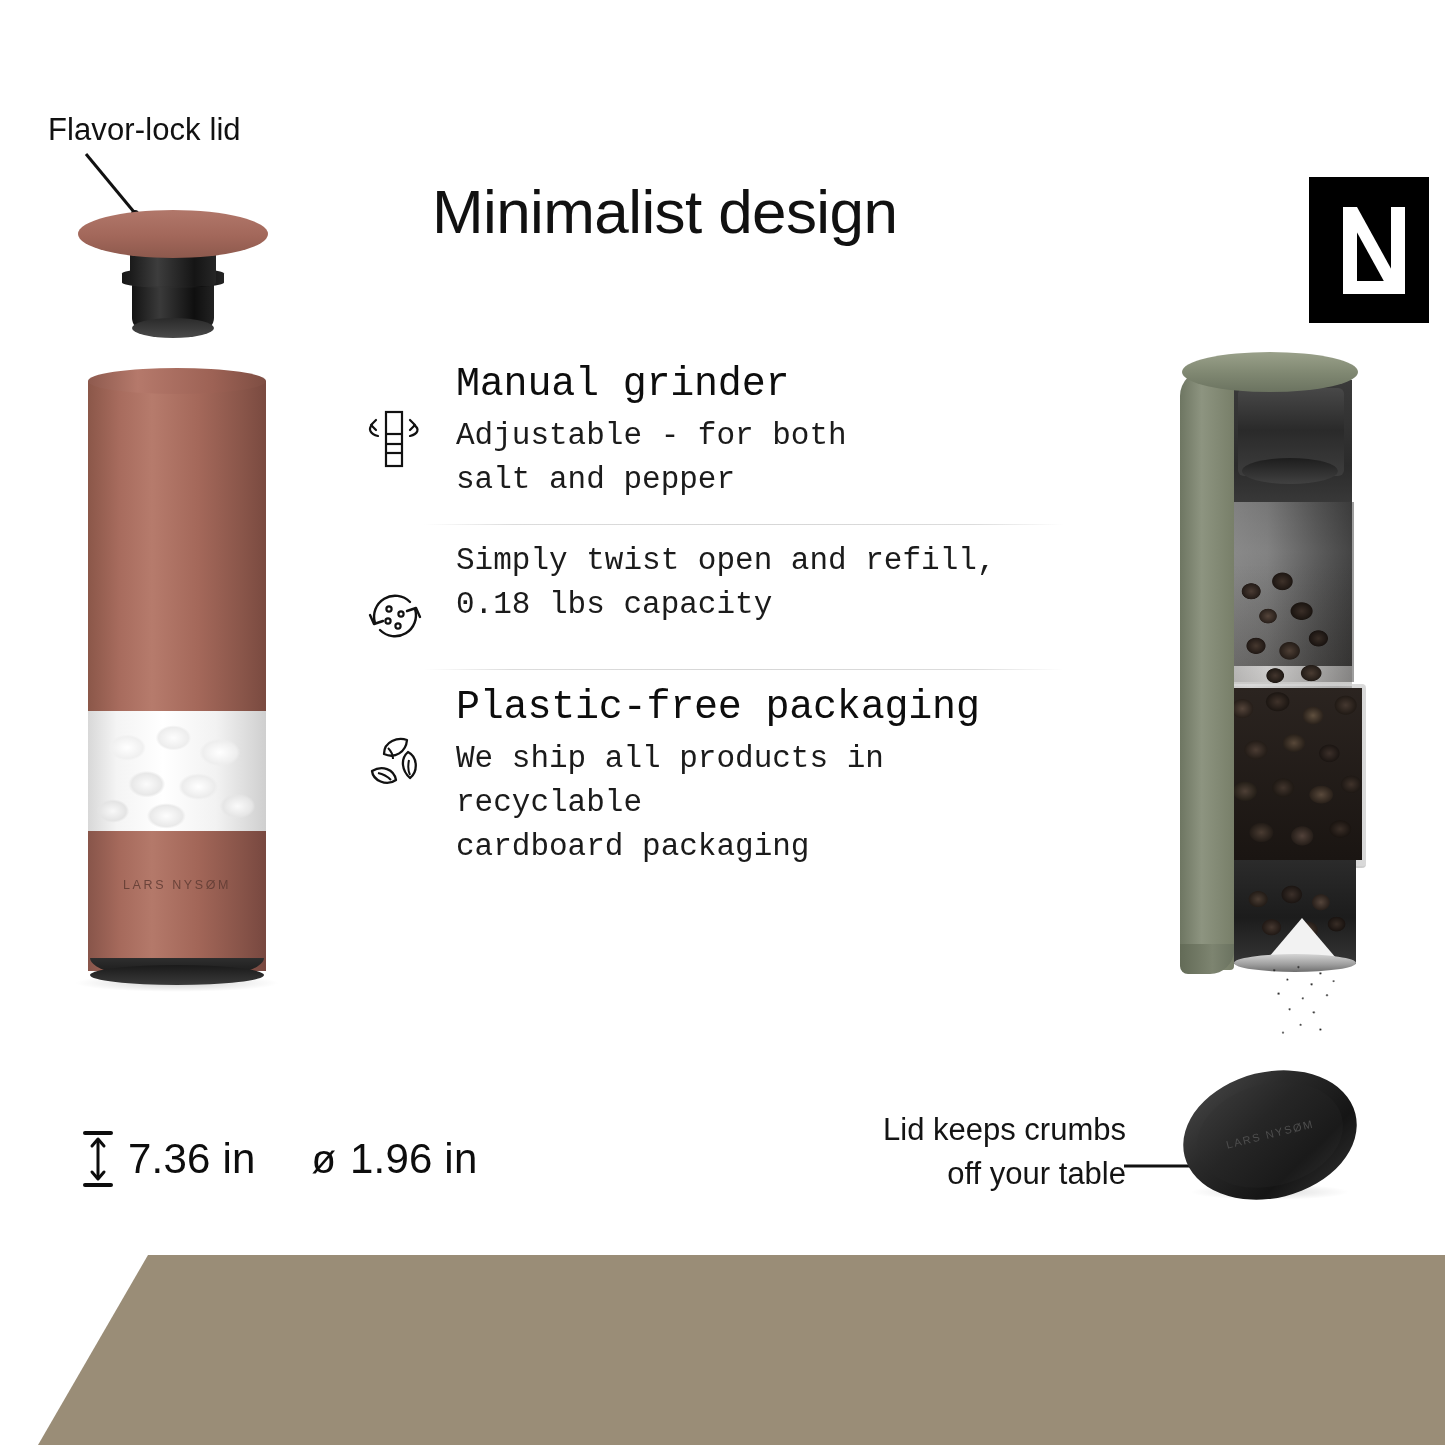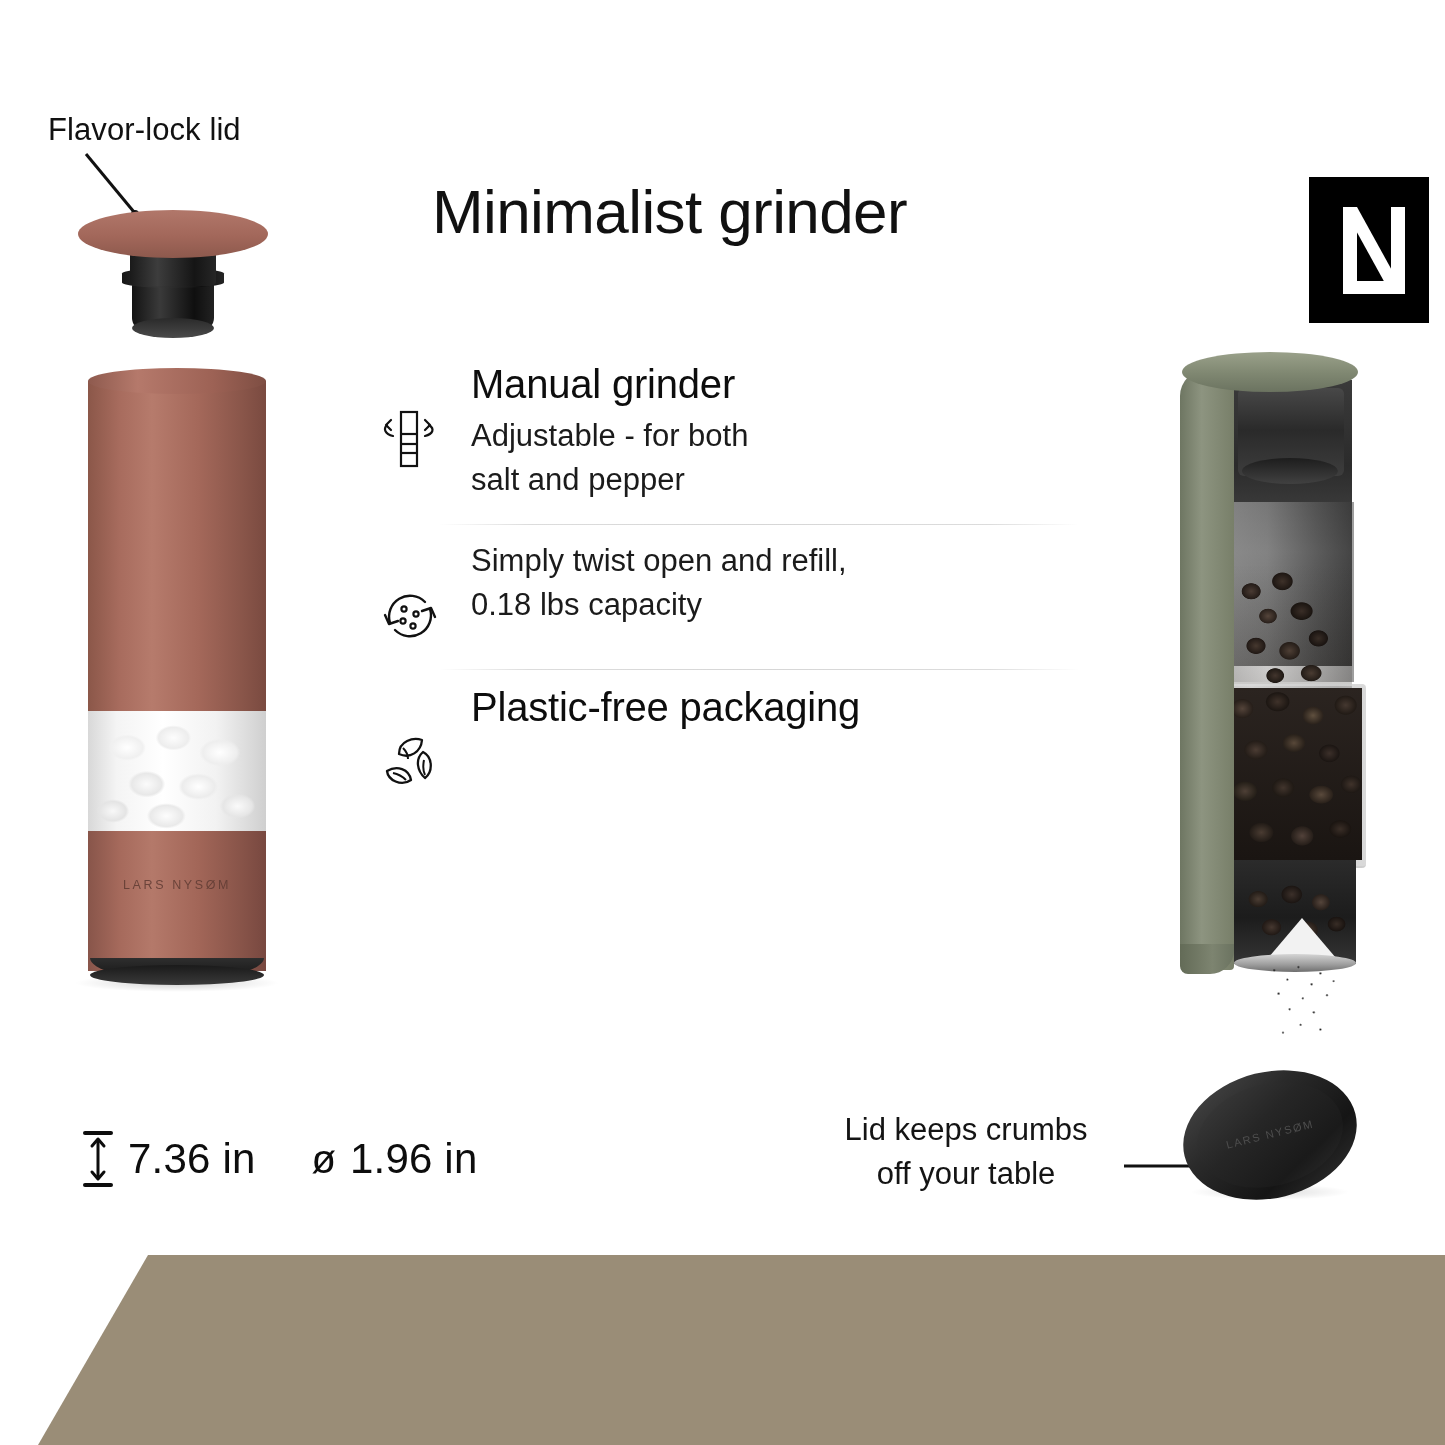--- a/index.html
+++ b/index.html
@@ -174,23 +174,24 @@
     left: 1309px;
     top: 177px;
     width: 120px;
     height: 146px;
     background: #000000;
   }
 
   
   #features {
     position: absolute;
-    left: 379px;
+    left: 364px;
     top: 355px;
     width: 700px;
+    font-family: Liberation Mono, monospace;
   }
   .feature {
     position: relative;
     display: flex;
     align-items: flex-start;
     padding: 6px 0 10px 0;
   }
   .feature-icon {
     flex: 0 0 92px;
     display: flex;
@@ -389,21 +390,21 @@
     font-size: 40px;
     color: #0d0d0d;
   }
 
   
   #lid-callout {
     position: absolute;
     left: 806px;
     top: 1108px;
     width: 320px;
-    text-align: center;
+    text-align: right;
     font-size: 31px;
     font-weight: 300;
     color: #141414;
     line-height: 1.42;
     white-space: pre-line;
   }
   #lid-leader {
     position: absolute;
     left: 1122px;
     top: 1158px;
@@ -502,21 +503,21 @@
     <div class="shadow"></div>
     <div class="upper"></div>
     <div class="window"></div>
     <div class="lower"></div>
     <div class="base"></div>
     <div class="base-ellipse"></div>
     <div class="top-cap"></div>
     <div class="brand">LARS NYSØM</div>
   </div>
 
-  <div id="main-title">Minimalist grinder</div>
+  <div id="main-title">Minimalist design</div>
 
   <div id="logo-box" style="background: rgb(0, 0, 0);">
     <svg viewBox="0 0 120 146" width="120" height="146">
       <polygon points="34,30 48,30 48,104 86,104 86,117 34,117" fill="#ffffff"></polygon>
       <polygon points="34,30 48,30 96,117 82,117" fill="#ffffff"></polygon>
       <polygon points="82,30 96,30 96,117 82,117" fill="#ffffff"></polygon>
     </svg>
   </div>
 
   <div id="features">
@@ -570,20 +571,22 @@
           <path d="M20,24 C20,11 34,7 43,10 C42,22 31,29 20,24 Z" fill="none" stroke="#111" stroke-width="2.3" stroke-linejoin="round"></path>
           <path d="M24,18 C27,21 29,25 29,29" fill="none" stroke="#111" stroke-width="2"></path>
           <path d="M44,22 C54,27 54,42 46,48 C38,41 36,29 44,22 Z" fill="none" stroke="#111" stroke-width="2.3" stroke-linejoin="round"></path>
           <path d="M45,30 C44,35 44,41 46,45" fill="none" stroke="#111" stroke-width="2"></path>
           <path d="M32,50 C22,57 9,50 8,41 C18,35 30,39 32,50 Z" fill="none" stroke="#111" stroke-width="2.3" stroke-linejoin="round"></path>
           <path d="M14,43 C19,44 24,47 27,50" fill="none" stroke="#111" stroke-width="2"></path>
         </svg>
       </div>
       <div class="feature-text">
         <h3 class="feature-title">Plastic-free packaging</h3>
+        <p class="feature-desc">We ship all products in recyclable
+cardboard packaging</p>
       </div>
     </div>
 
   </div>
 
   <div id="right-grinder">
     <div class="inner-dark"></div>
     <div class="mech-top"></div>
     <div class="mech-ring"></div>
     <div class="chamber-glass"></div>

